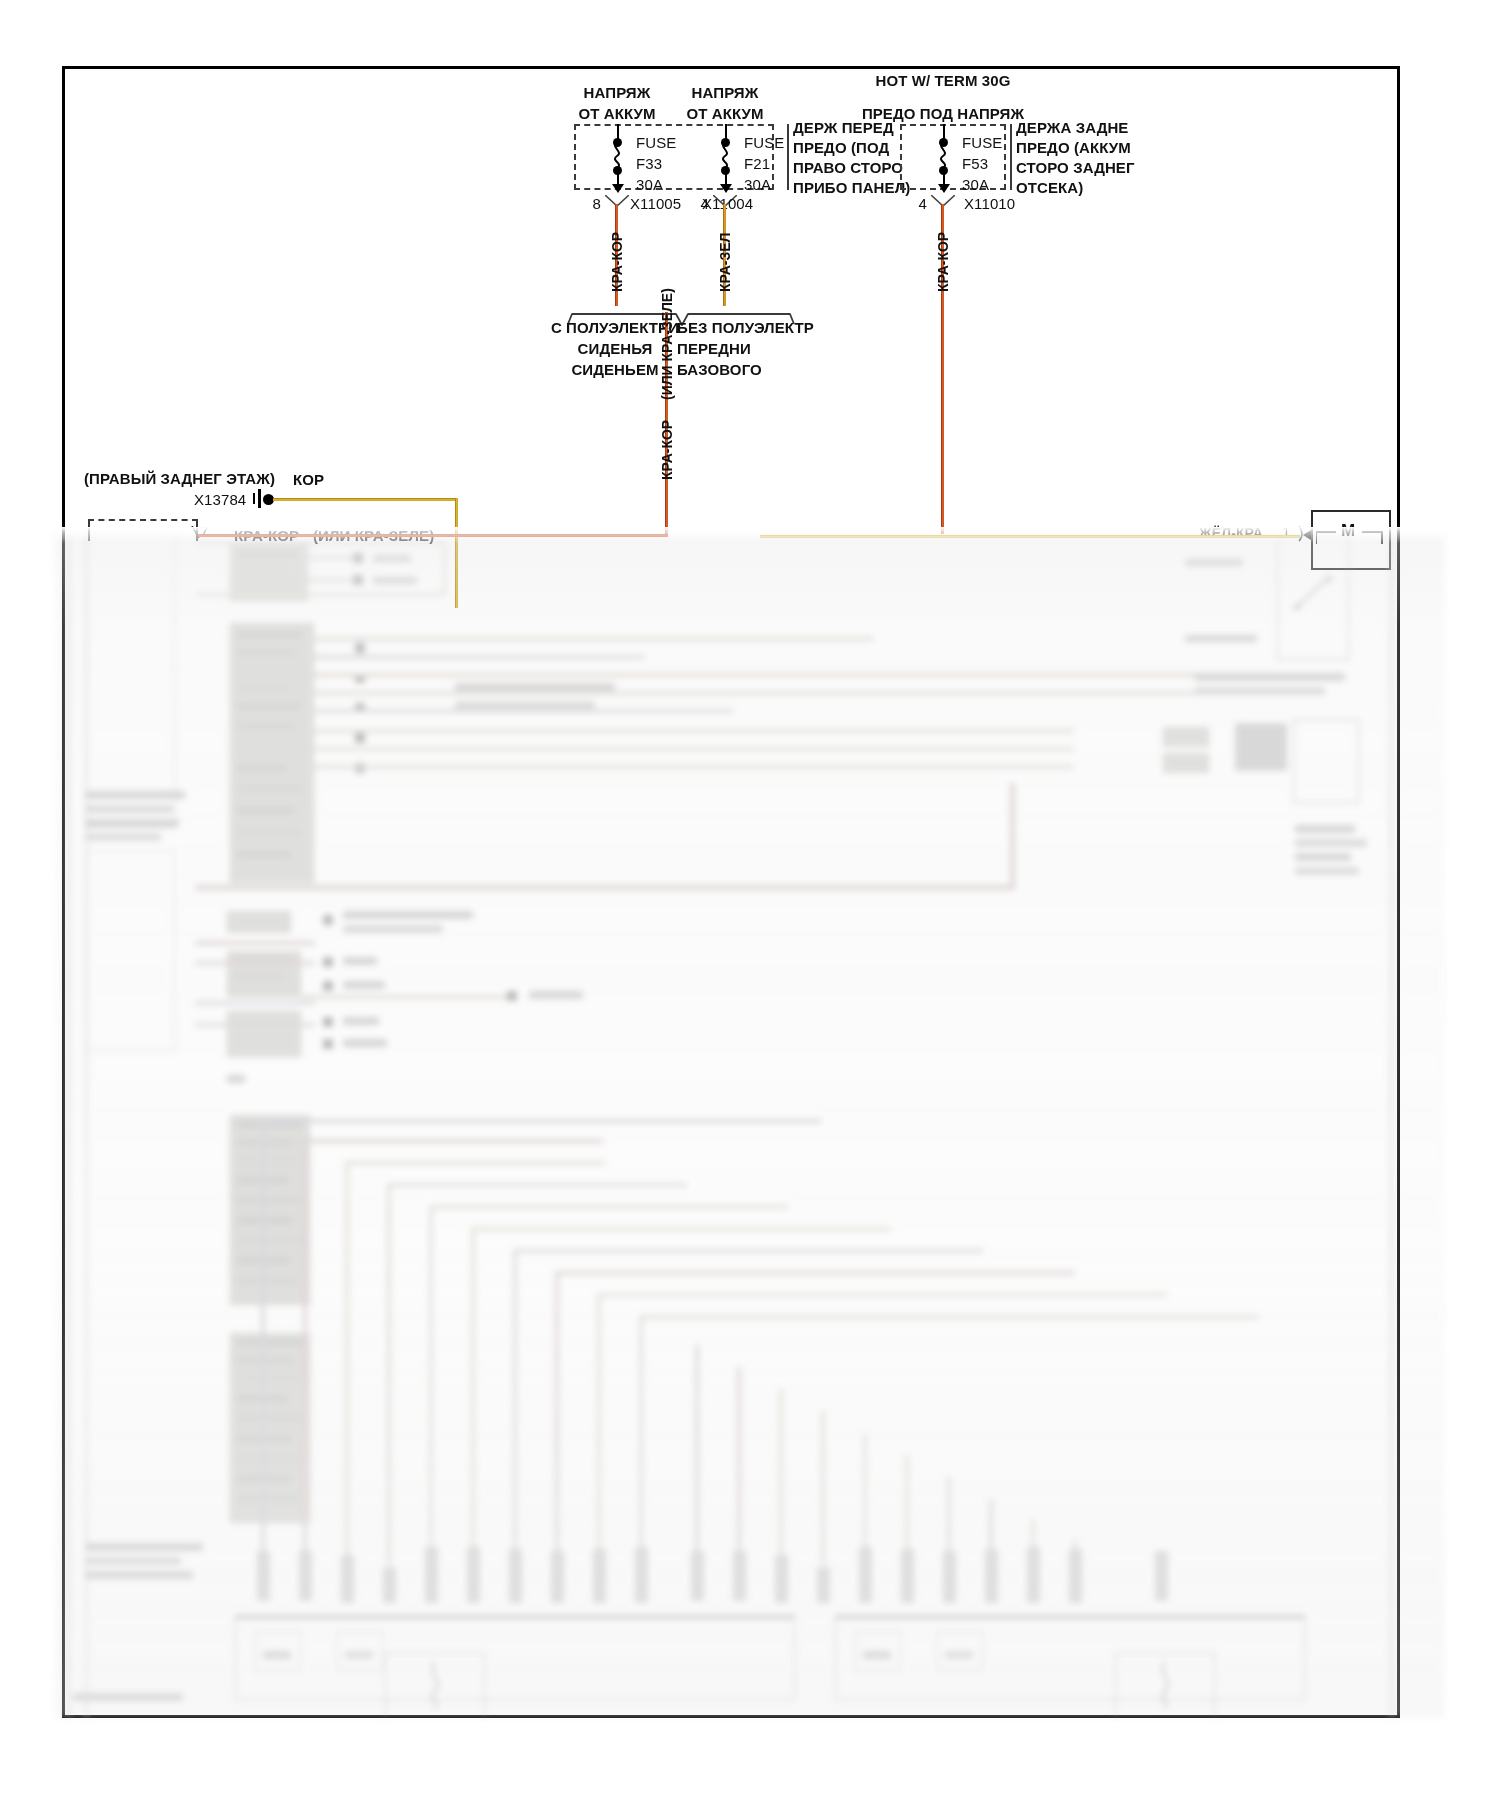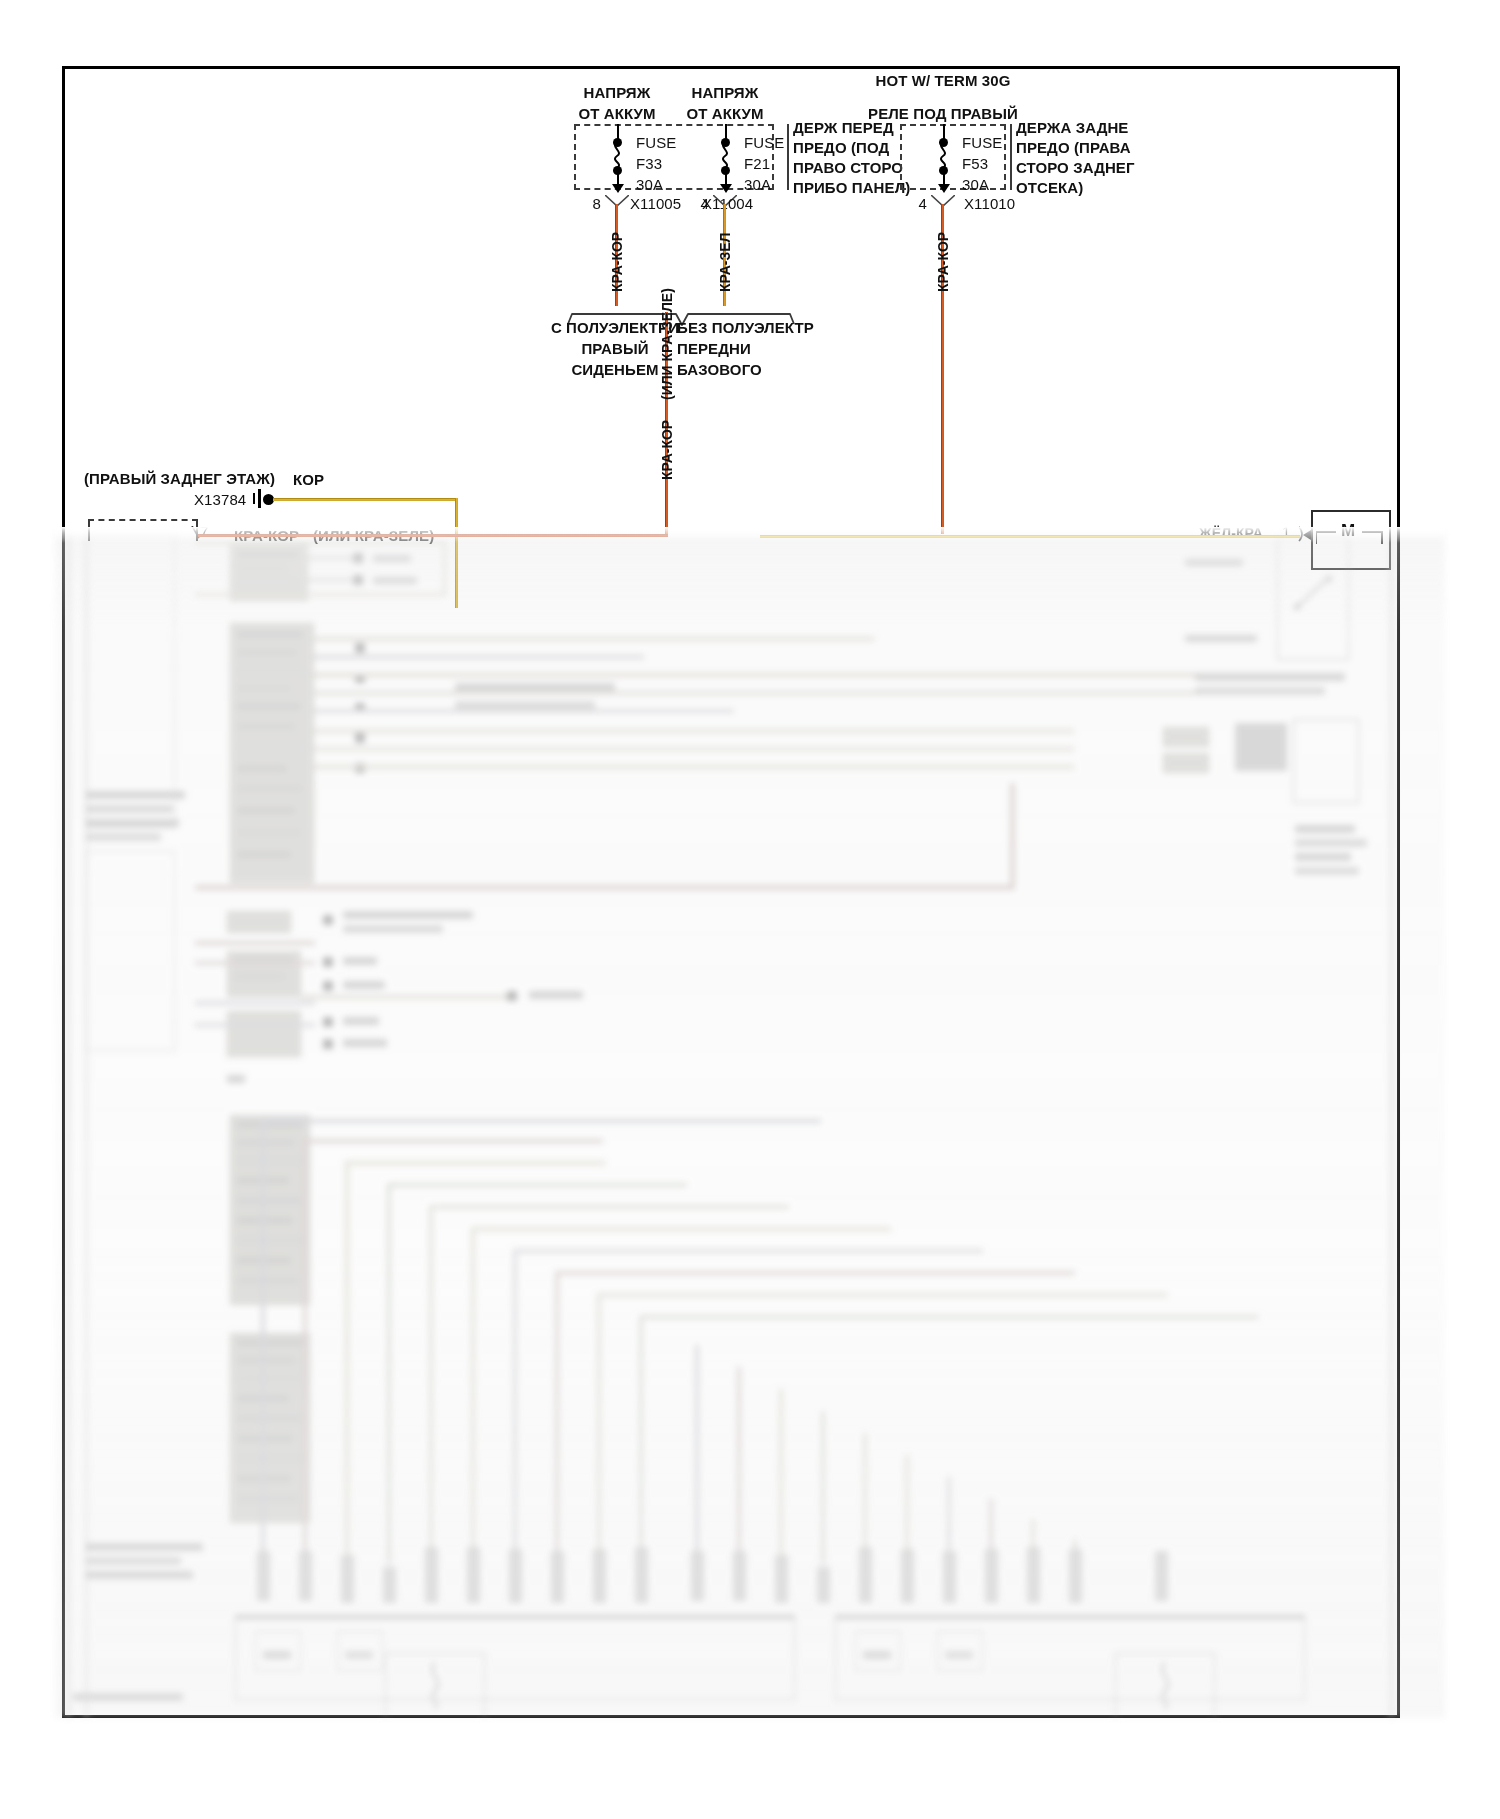--- a/index.html
+++ b/index.html
@@ -146,21 +146,21 @@
 
   <div class="sheet-border"></div>
 
   <div class="t b c" style="left:617px;top:83px;">НАПРЯЖ</div>
   <div class="t b c" style="left:617px;top:104px;">ОТ АККУМ</div>
 
   <div class="t b c" style="left:725px;top:83px;">НАПРЯЖ</div>
   <div class="t b c" style="left:725px;top:104px;">ОТ АККУМ</div>
 
   <div class="t b c" style="left:943px;top:71px;">HOT W/ TERM 30G</div>
-  <div class="t b c" style="left:943px;top:104px;">РЕЛЕ ПОД ПРАВЫЙ</div>
+  <div class="t b c" style="left:943px;top:104px;">ПРЕДО ПОД НАПРЯЖ</div>
 
   <div class="fusebox" style="left:574px;top:124px;width:200px;height:66px;"></div>
 
   <div class="lead v" style="left:617px;top:124px;height:18px;"></div>
   <div class="dot" style="left:613px;top:138px;"></div>
   <svg class="squiggle" style="left:607px;top:142px;" width="20" height="26" viewBox="0 0 20 26">
     <path d="M10 0 C3 5, 17 10, 10 14 C3 19, 17 21, 10 26" stroke="#000" stroke-width="2" fill="none"></path>
   </svg>
   <div class="dot" style="left:613px;top:166px;"></div>
   <div class="lead v" style="left:617px;top:170px;height:18px;"></div>
@@ -199,21 +199,21 @@
   <div class="dot" style="left:939px;top:166px;"></div>
   <div class="lead v" style="left:943px;top:170px;height:18px;"></div>
   <div class="arrow-dn" style="left:938px;top:184px;"></div>
 
   <div class="t" style="left:962px;top:133px;">FUSE</div>
   <div class="t" style="left:962px;top:154px;">F53</div>
   <div class="t" style="left:962px;top:175px;">30A</div>
 
   <div class="lead v" style="left:1010px;top:124px;height:66px;background:#3a3a3a;"></div>
   <div class="t b" style="left:1016px;top:118px;">ДЕРЖА ЗАДНЕ</div>
-  <div class="t b" style="left:1016px;top:138px;">ПРЕДО (ПРАВА</div>
+  <div class="t b" style="left:1016px;top:138px;">ПРЕДО (АККУМ</div>
   <div class="t b" style="left:1016px;top:158px;">СТОРО ЗАДНЕГ</div>
   <div class="t b" style="left:1016px;top:178px;">ОТСЕКА)</div>
 
   <svg class="chev" style="left:605px;top:195px;" width="24" height="12" viewBox="0 0 24 12">
     <path d="M0 0 L12 11 L24 0" stroke="#444" stroke-width="1.6" fill="none"></path>
   </svg>
   <div class="t r" style="left:601px;top:194px;">8</div>
   <div class="t" style="left:630px;top:194px;">X11005</div>
 
   <svg class="chev" style="left:713px;top:195px;" width="24" height="12" viewBox="0 0 24 12">
@@ -235,21 +235,21 @@
   <div class="vt b" style="left:717px;top:292px;">КРА-ЗЕЛ</div>
 
   <div class="wire v w-redorange" style="left:941px;top:204px;height:330px;"></div>
   <div class="vt b" style="left:935px;top:292px;">КРА-КОР</div>
 
   <svg class="abs" style="left:566px;top:300px;" width="230" height="26" viewBox="0 0 230 26">
     <path d="M2 24 L6 14 L110 14 L116 25 L122 14 L224 14 L228 24" stroke="#3a3a3a" stroke-width="1.8" fill="none" stroke-linejoin="round"></path>
   </svg>
 
   <div class="t b c" style="left:615px;top:318px;">С ПОЛУЭЛЕКТРИ</div>
-  <div class="t b c" style="left:615px;top:339px;">ПРАВЫЙ</div>
+  <div class="t b c" style="left:615px;top:339px;">СИДЕНЬЯ</div>
   <div class="t b c" style="left:615px;top:360px;">СИДЕНЬЕМ</div>
 
   <div class="t b" style="left:677px;top:318px;">БЕЗ ПОЛУЭЛЕКТР</div>
   <div class="t b" style="left:677px;top:339px;">ПЕРЕДНИ</div>
   <div class="t b" style="left:677px;top:360px;">БАЗОВОГО</div>
 
   <div class="wire v w-redorange" style="left:665px;top:312px;height:223px;"></div>
   <div class="vt b" style="left:659px;top:400px;">(ИЛИ КРА-ЗЕЛЕ)</div>
   <div class="vt b" style="left:659px;top:480px;">КРА-КОР</div>
 

